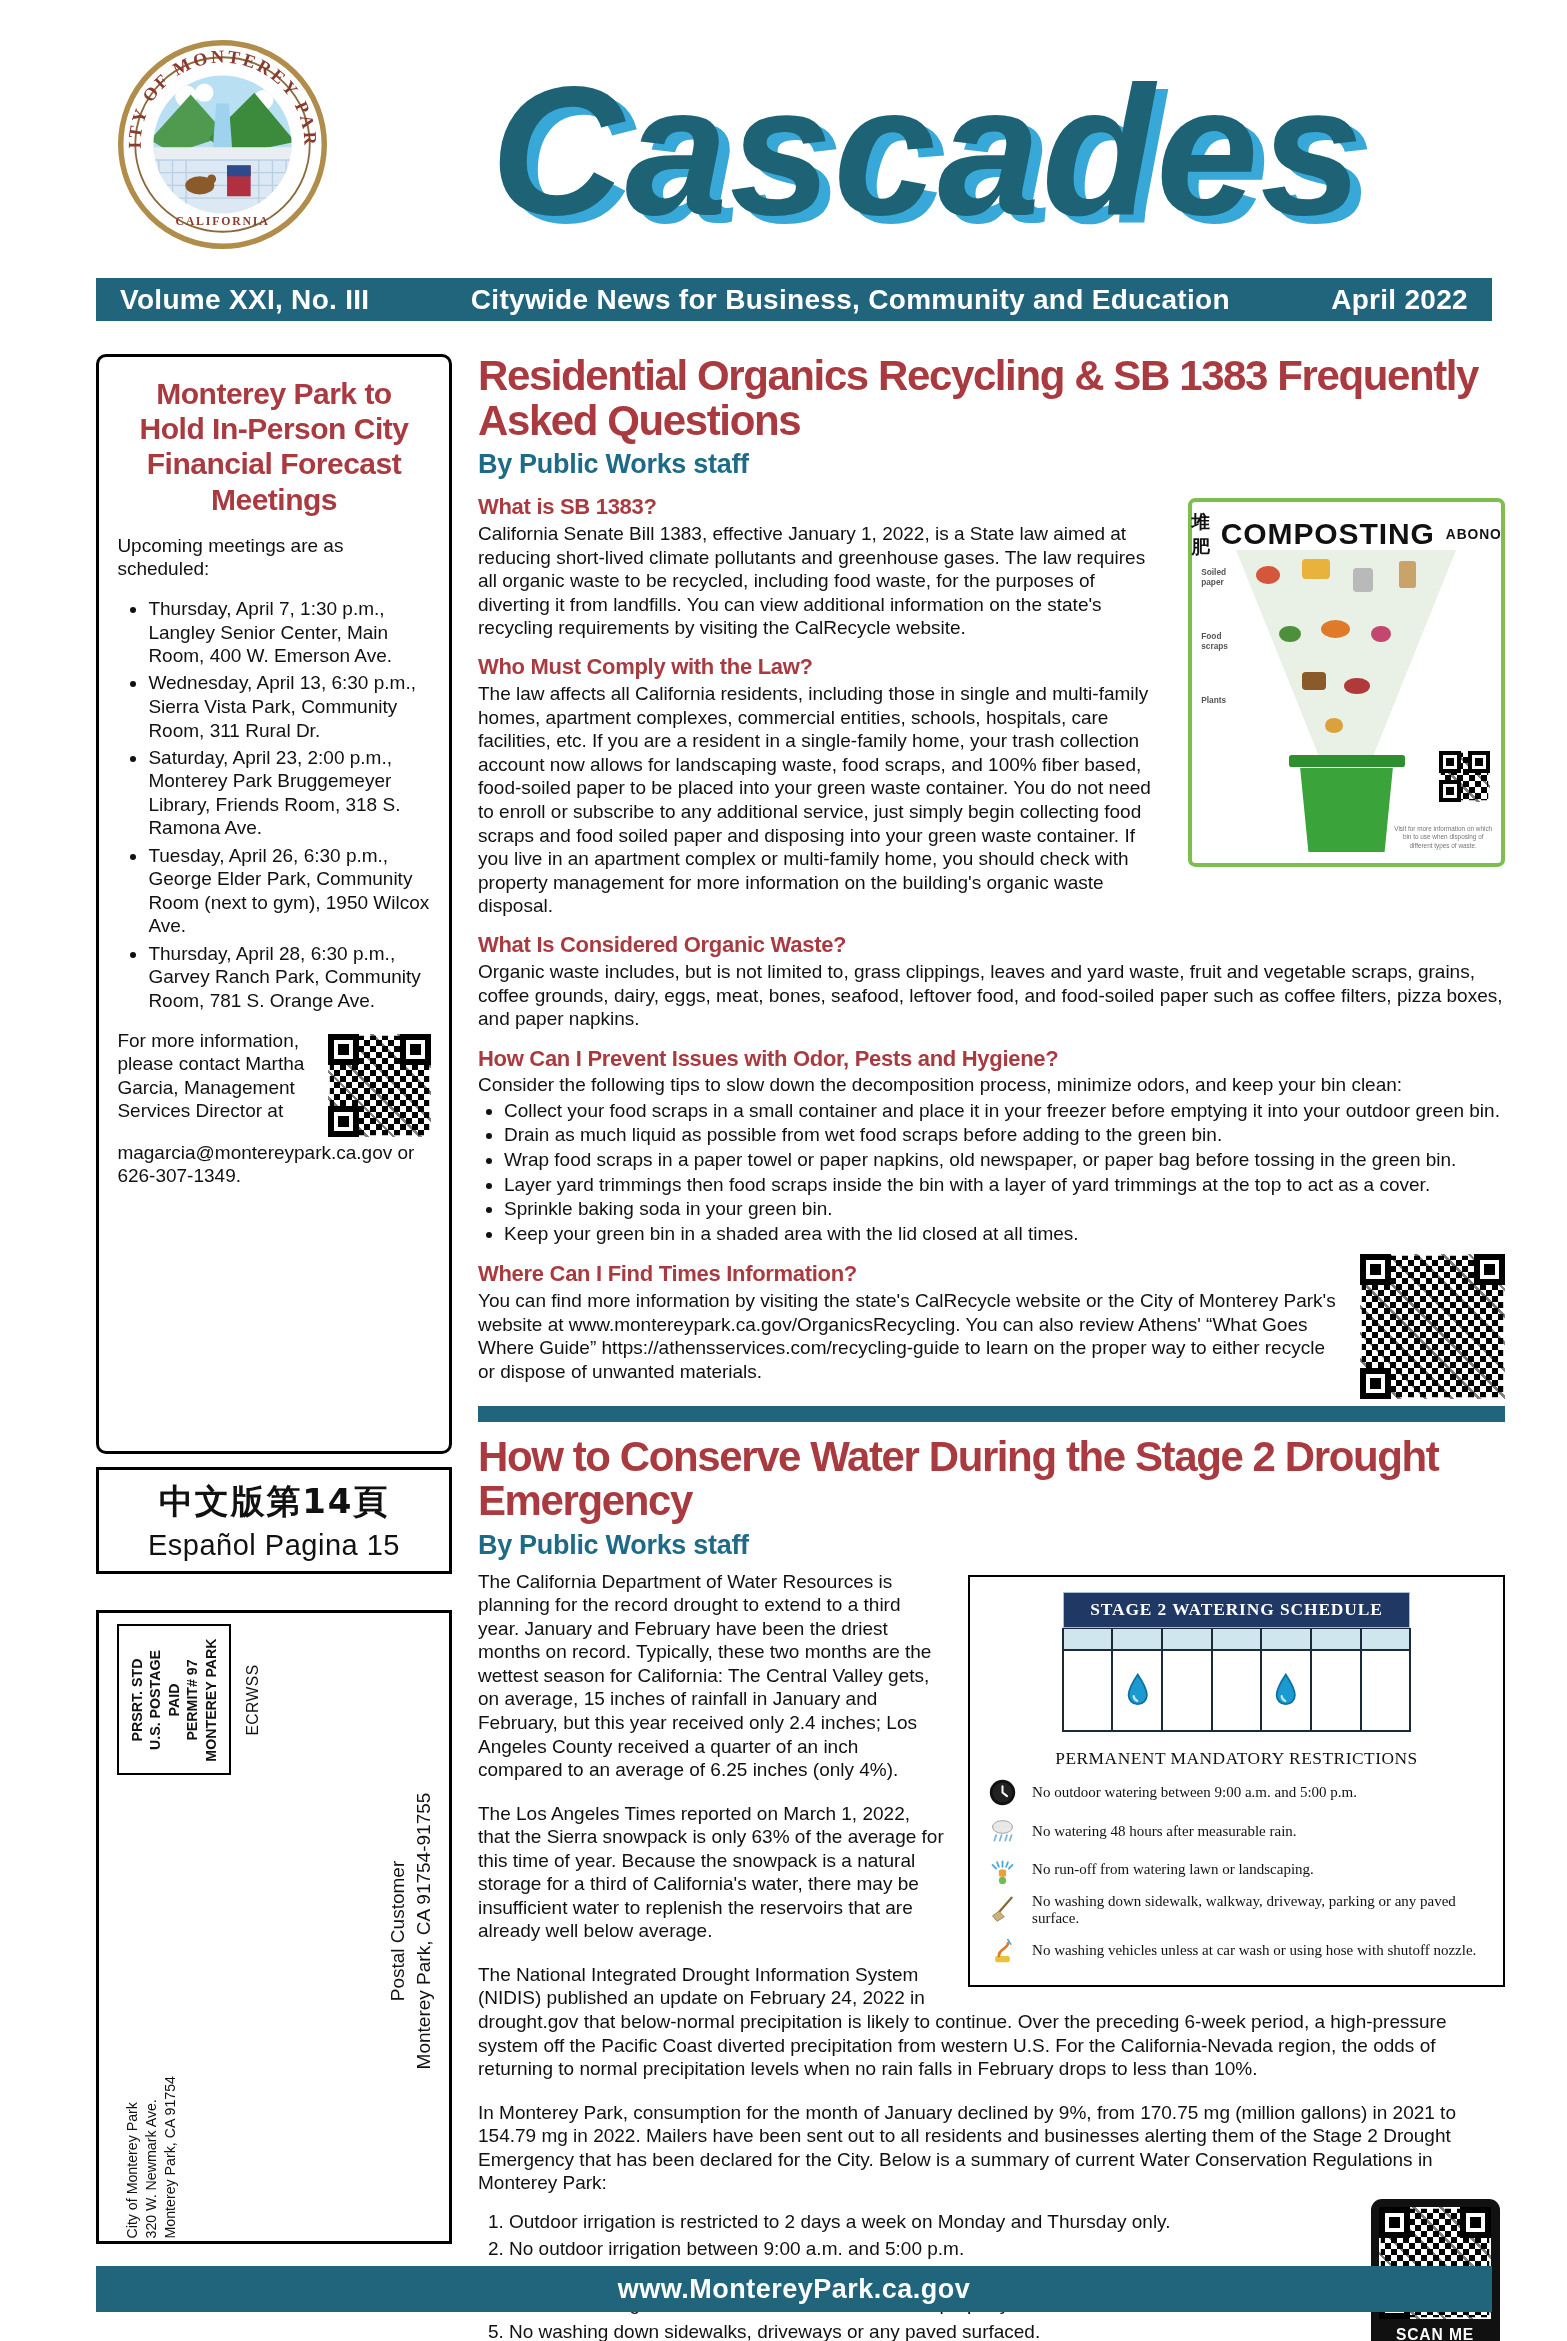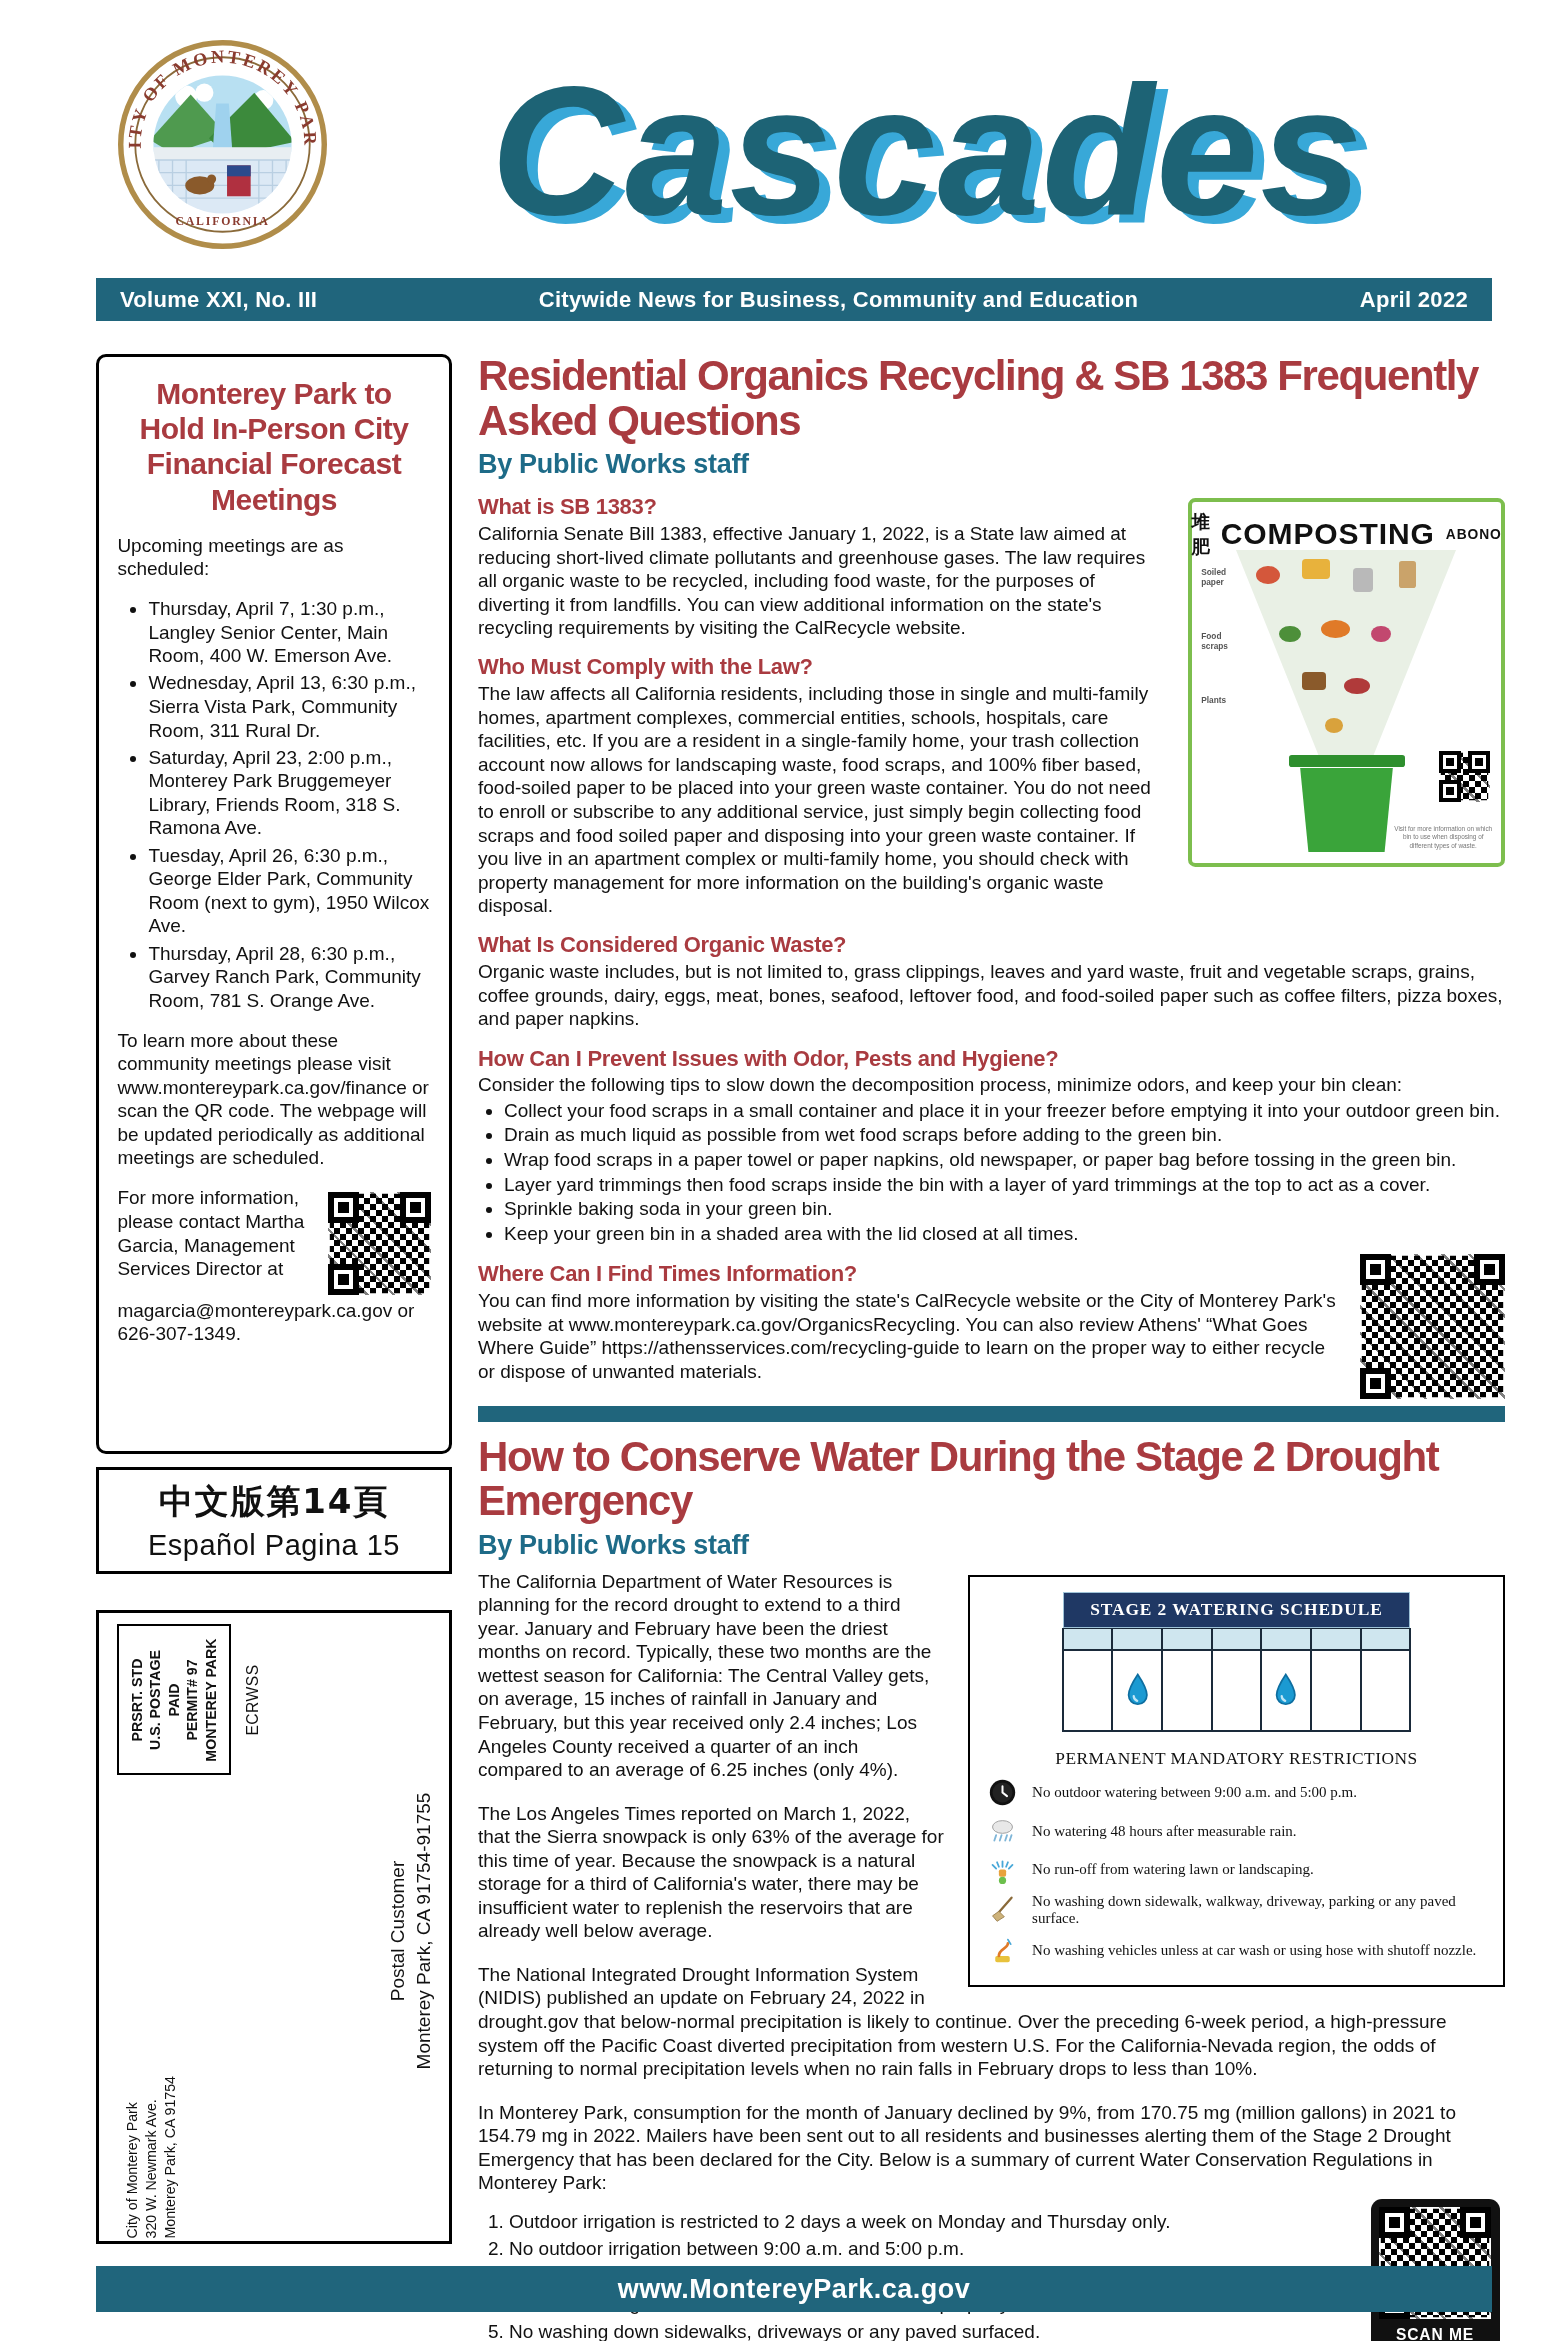--- a/index.html
+++ b/index.html
@@ -9,21 +9,21 @@
   
   .seal{position:absolute;left:118px;top:40px;width:209px;height:209px}
   .cascades{position:absolute;left:358px;top:26px;width:1139px;height:248px;
             display:flex;align-items:center;justify-content:center;
             font-family:"Liberation Sans",sans-serif;font-weight:bold;font-style:italic;
             font-size:184px;letter-spacing:1.8px;color:#1D6375;
             text-shadow:11px 8.3px 0 #38A8D8;white-space:nowrap}
 
   .banner{position:absolute;left:96px;top:278px;width:1396px;height:43px;background:#20657C;
           display:flex;align-items:center;justify-content:space-between;box-sizing:border-box;
-          padding:0 24px;color:#fff;font-weight:bold;font-size:22px;letter-spacing:0.3px}
+          padding:0 24px;color:#fff;font-weight:bold;font-size:28px;letter-spacing:0.3px}
 
   
   .meetings-box{position:absolute;left:96px;top:354px;width:356px;height:1100px;
                 border:3.7px solid #000;border-radius:10px;box-sizing:border-box;
                 padding:13px 18.4px;overflow:hidden}
   .side-title{color:#A93B40;font-weight:bold;font-size:30px;line-height:1.18;text-align:center;
               letter-spacing:-0.5px;margin:5.5px 5.5px 16.5px}
   .side-p{font-size:19px;line-height:1.24;margin:0 0 16.5px}
   .side-ul{margin:0 0 16.5px;padding-left:31px;font-size:19px;line-height:1.24}
   .side-ul li{margin-bottom:3.7px}
@@ -179,21 +179,20 @@
 <div class="meetings-box">
   <div class="side-title">Monterey Park to Hold In-Person City Financial Forecast Meetings</div>
   <p class="side-p">Upcoming meetings are as scheduled:</p>
   <ul class="side-ul">
     <li>Thursday, April 7, 1:30 p.m., Langley Senior Center, Main Room, 400 W. Emerson Ave.</li>
     <li>Wednesday, April 13, 6:30 p.m., Sierra Vista Park, Community Room, 311 Rural Dr.</li>
     <li>Saturday, April 23, 2:00 p.m., Monterey Park Bruggemeyer Library, Friends Room, 318 S. Ramona Ave.</li>
     <li>Tuesday, April 26, 6:30 p.m., George Elder Park, Community Room (next to gym), 1950 Wilcox Ave.</li>
     <li>Thursday, April 28, 6:30 p.m., Garvey Ranch Park, Community Room, 781 S. Orange Ave.</li>
   </ul>
-  <p class="side-p">To learn more about these community meetings please visit www.montereypark.ca.gov/finance or scan the QR code. The webpage will be updated periodically as additional meetings are scheduled.</p>
   <div class="contact-wrap">
     <div class="qr qr-side">
       <span class="noise"></span>
         <i class="fd tl"></i>
         <i class="fd tr"></i>
         <i class="fd bl"></i>
     </div>
     <p class="side-p">For more information, please contact Martha Garcia, Management Services Director at magarcia@montereypark.ca.gov or 626-307-1349.</p>
   </div>
 </div>

